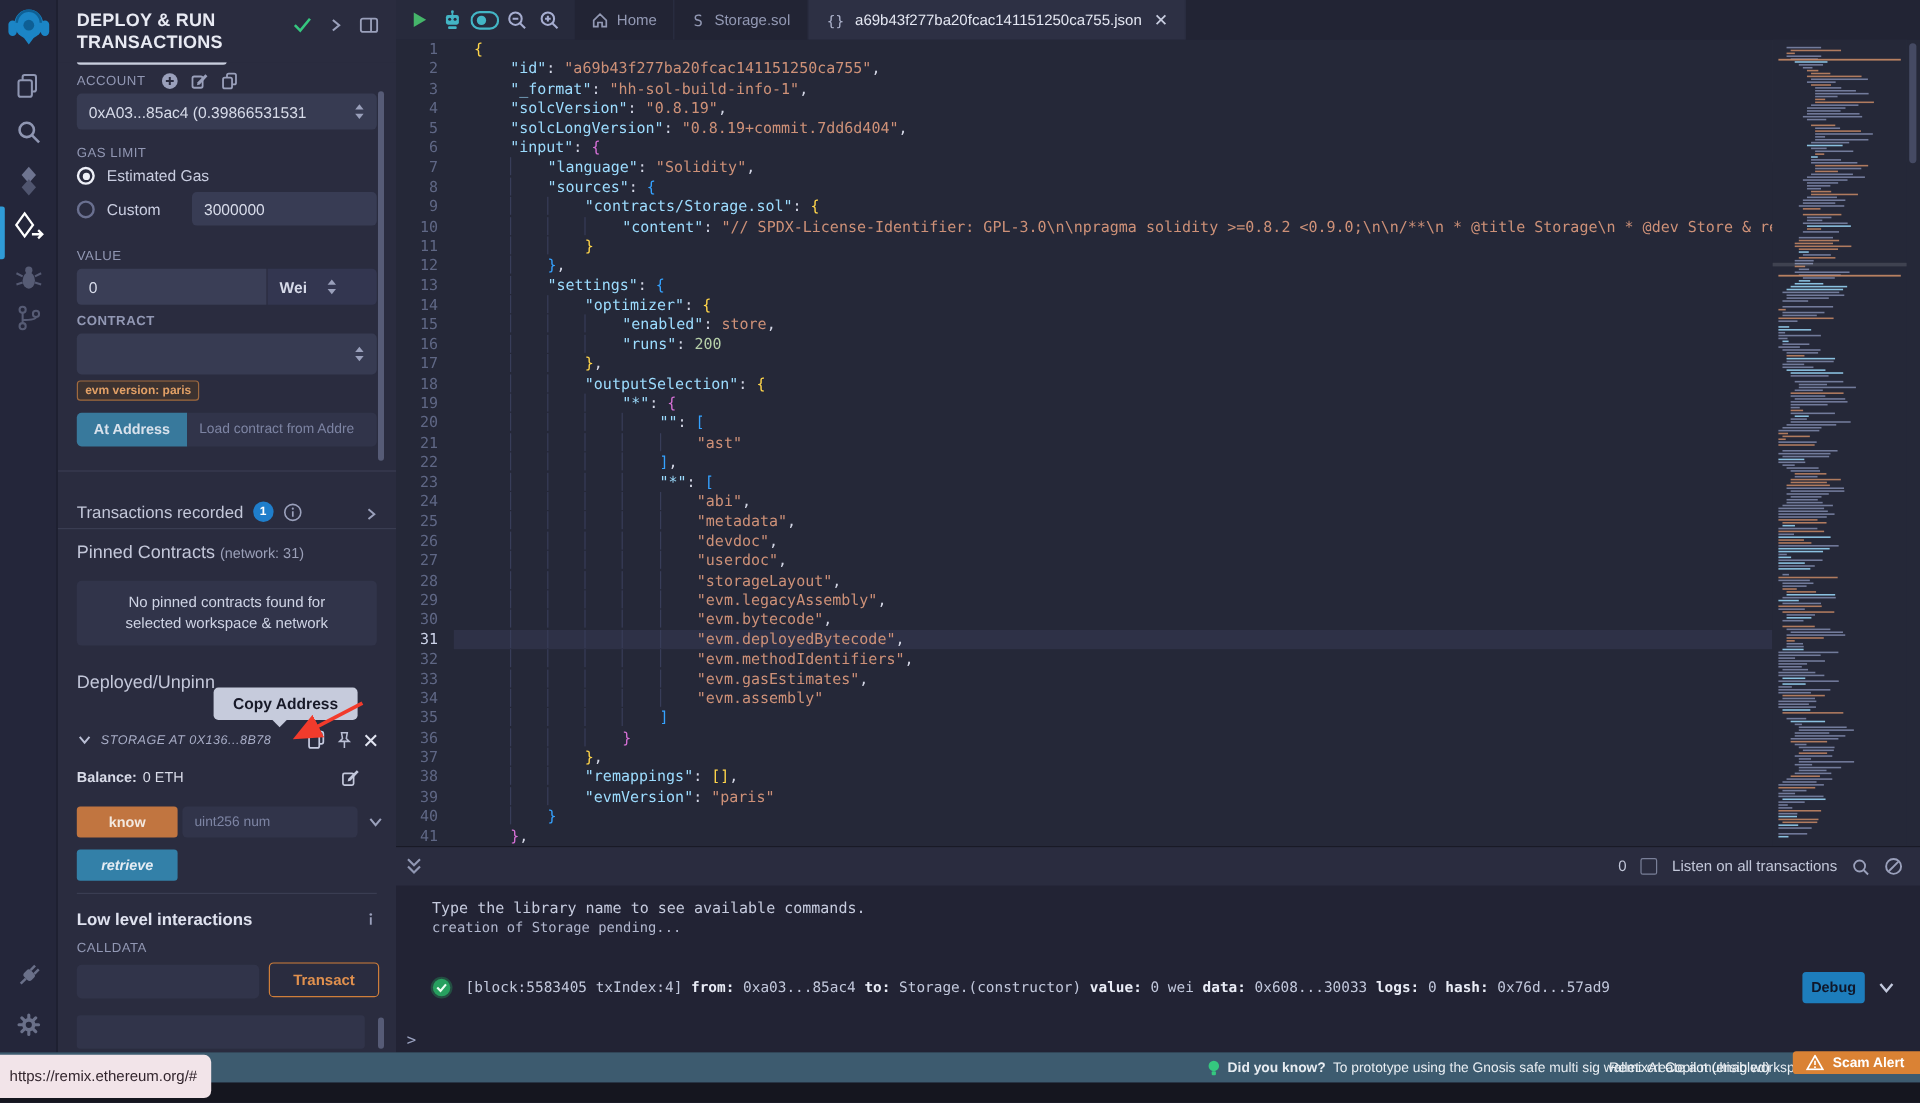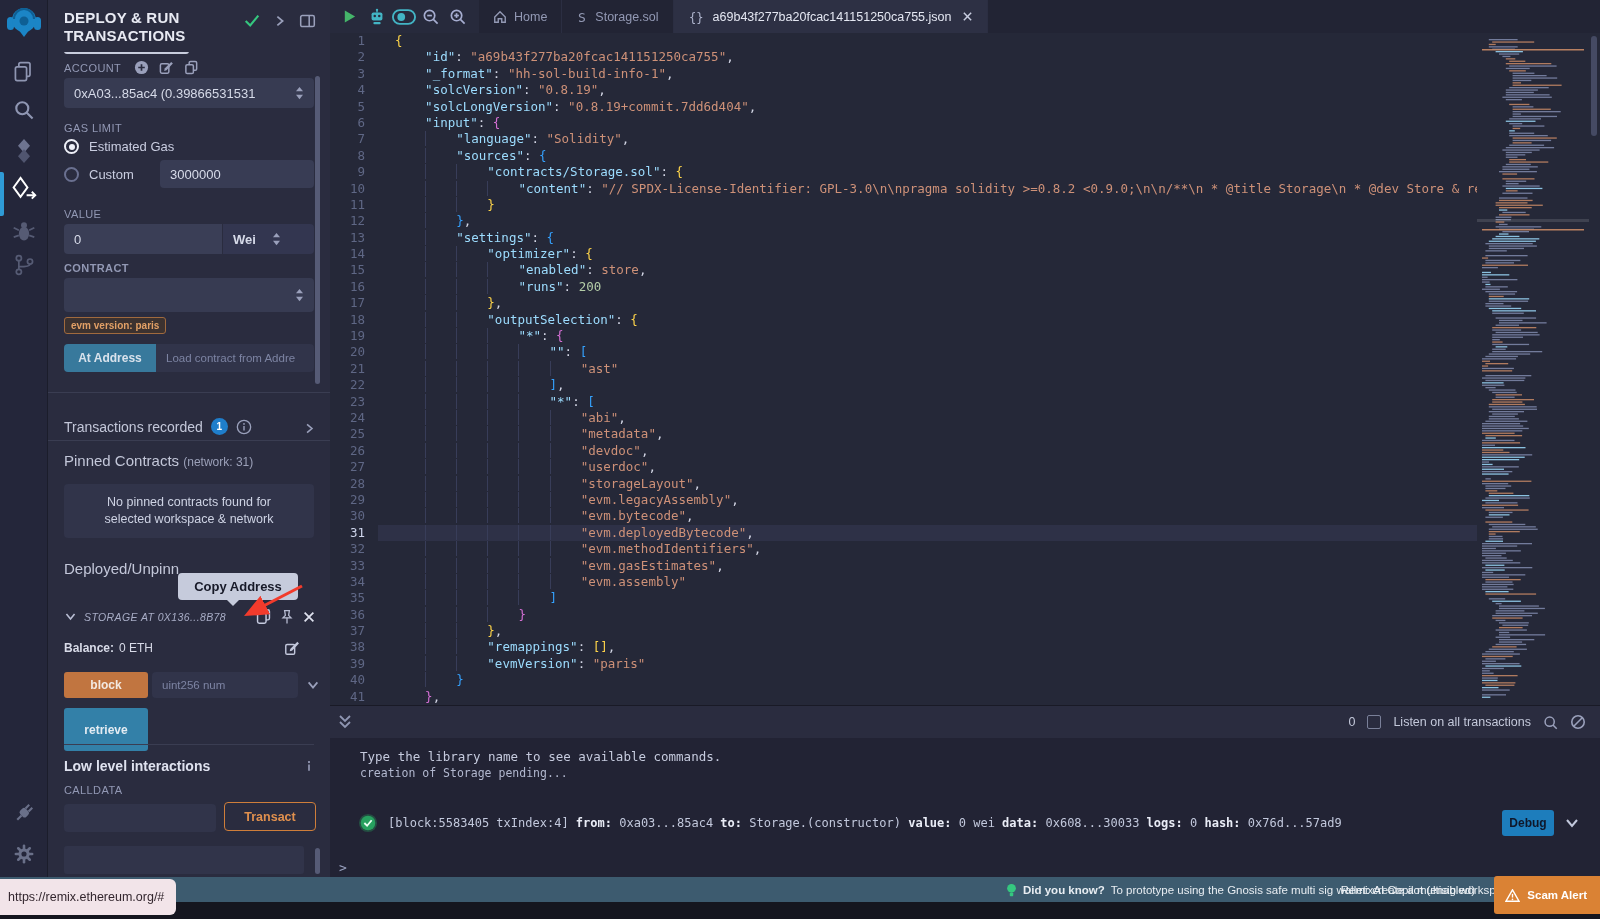--- a/index.html
+++ b/index.html
@@ -47,21 +47,21 @@
   .empty-card { position:absolute; left:16px; top:484px; width:250px; height:54px; background:#31344a; border-radius:4px; display:flex; flex-direction:column; justify-content:center; text-align:center; font-size:12.5px; color:#ced3e4; line-height:17px; }
   .deployed-title { position:absolute; left:16px; top:560px; font-size:15px; color:#c3c7d9; }
   .inst-head { position:absolute; left:16px; top:608px; right:14px; display:flex; align-items:center; gap:7px; }
   .inst-label { font-size:10.5px; color:#a8adc6; letter-spacing:.4px; flex:1; white-space:nowrap;font-style:italic; }
   .balance-row { position:absolute; left:16px; top:640px; right:30px; display:flex; align-items:center; font-size:12px; color:#d8dbe8; gap:5px; }
   .balance-row b { font-weight:700; }
   .balance-row .grow { flex:1; }
   .btn-store { position:absolute; left:16px; top:672px; width:84px; height:26px; background:#c17540; border:none; border-radius:3px; color:#f3e9e0; font-size:12px; font-weight:700; cursor:pointer; }
   .store-inp { position:absolute; left:104px; top:672px; width:146px; height:26px; font-size:11.5px; }
   .store-chev { position:absolute; left:258px; top:678px; }
-  .btn-retrieve { position:absolute; left:16px; top:708px; width:84px; height:43px; background:#3380a8; border:none; border-radius:3px; color:#e4ecf3; font-size:12px; font-weight:700; cursor:pointer; }
+  .btn-retrieve { position:absolute; left:16px; top:708px; width:84px; height:26px; background:#3380a8; border:none; border-radius:3px; color:#e4ecf3; font-size:12px; font-weight:700; cursor:pointer;font-style:italic; }
   .lowlevel { position:absolute; left:16px; top:758px; right:14px; display:flex; align-items:center; font-size:14px; font-weight:700; color:#dfe2ef; }
   .lowlevel .grow { flex:1; }
   .calldata-label { top:784px; }
   .calldata-inp { position:absolute; left:16px; top:804px; width:152px; height:28px; }
   .btn-transact { position:absolute; left:176px; top:802px; width:92px; height:29px; background:transparent; border:1px solid #cf7e3a; border-radius:4px; color:#e0904e; font-size:12.5px; font-weight:700; cursor:pointer; }
   .bottom-box { position:absolute; left:16px; top:846px; width:240px; height:28px; background:#31344a; border-radius:3px; }
   .panel-thumb { position:absolute; left:267px; top:76px; width:5px; height:308px; background:#565b76; border-radius:3px; }
   .panel-thumb2 { position:absolute; left:267px; top:848px; width:5px; height:26px; background:#565b76; border-radius:3px; }
   .tooltip { position:absolute; left:130px; top:573px; width:120px; height:27px; background:#c6cbdc; border-radius:4px; display:flex; align-items:center; justify-content:center; font-size:13px; font-weight:700; color:#171928; z-index:6; }
   .tooltip .caret { position:absolute; left:48px; bottom:-6px; width:0; height:0; border-left:7px solid transparent; border-right:7px solid transparent; border-top:7px solid #c6cbdc; }
@@ -106,21 +106,21 @@
   .t-log-text { font-family:"DejaVu Sans Mono",monospace; font-size:12px; color:#c2c8dc; white-space:nowrap; overflow:hidden; }
   .t-log-text b { color:#e9ecf6; font-weight:700; }
   .btn-debug { margin-left:auto; width:52px; height:26px; background:#1d7dbc; color:#0f172a; border:none; border-radius:3px; font-size:12px; font-weight:700; cursor:pointer; flex:none; }
   .t-prompt { font-family:"DejaVu Sans Mono",monospace; font-size:13px; color:#9aa2c0; padding-left:9px; margin-top:22px; }
 
   
   .statusbar { position:absolute; left:0; top:877px; width:1600px; height:25px; background:#3d5b6f; z-index:8; }
   .sb-tip { position:absolute; left:1006px; top:0; height:25px; display:flex; align-items:center; gap:6px; font-size:11.5px; color:#e8edf2; }
   .sb-tip b { font-weight:700; }
   .sb-copilot { position:absolute; right:125px; top:0; height:25px; display:flex; align-items:center; font-size:11.5px; color:#eef2f6; }
-  .scam { position:absolute; right:0; top:-1px; height:38px; background:#da8234; display:flex; align-items:center; gap:7px; padding:0 13px 0 11px; border-radius:3px 0 0 3px; color:#fff; font-size:11.5px; font-weight:700; cursor:pointer; }
+  .scam { position:absolute; right:0; top:-1px; height:19px; background:#da8234; display:flex; align-items:center; gap:7px; padding:0 13px 0 11px; border-radius:3px 0 0 3px; color:#fff; font-size:11.5px; font-weight:700; cursor:pointer; }
   .bottomstrip { position:absolute; left:0; top:902px; width:1600px; height:17px; background:#15161f; }
   .urlpill { position:absolute; left:0; top:879px; height:36px; background:#f2e4e9; color:#33262e; font-size:12.5px; display:flex; align-items:center; padding:0 12px 0 8px; border-radius:0 6px 6px 0; z-index:9; }
 
   svg { display:block; }
 </style>
 </head>
 <body>
 
 <div id="app">
 
@@ -353,21 +353,21 @@
       <b>Balance:</b>
       <span>0 ETH</span>
       <span class="grow"></span>
       <span>
           <svg width="16" height="16" viewBox="0 0 18 18">
             <rect x="2" y="5" width="10" height="11" rx="1.5" fill="none" stroke="#c3c8dc" stroke-width="1.6"></rect>
             <path d="M7 10 L15 2 l1.8 1.8 L9 12 l-2.6 .6 z" fill="#c3c8dc"></path>
           </svg>
         </span>
     </div>
-    <button class="btn-store">block</button>
+    <button class="btn-store">know</button>
     <input class="inp store-inp" placeholder="uint256 num" style="">
     <span class="store-chev">
         <svg width="14" height="14" viewBox="0 0 16 16">
           <path d="M3 5 l5 6 5-6" fill="none" stroke="#9aa0bb" stroke-width="2"></path>
         </svg>
       </span>
     <button class="btn-retrieve">retrieve</button>
 
     <div class="divider" style="top:744px; left:16px; right:16px;"></div>
     <div class="lowlevel">

